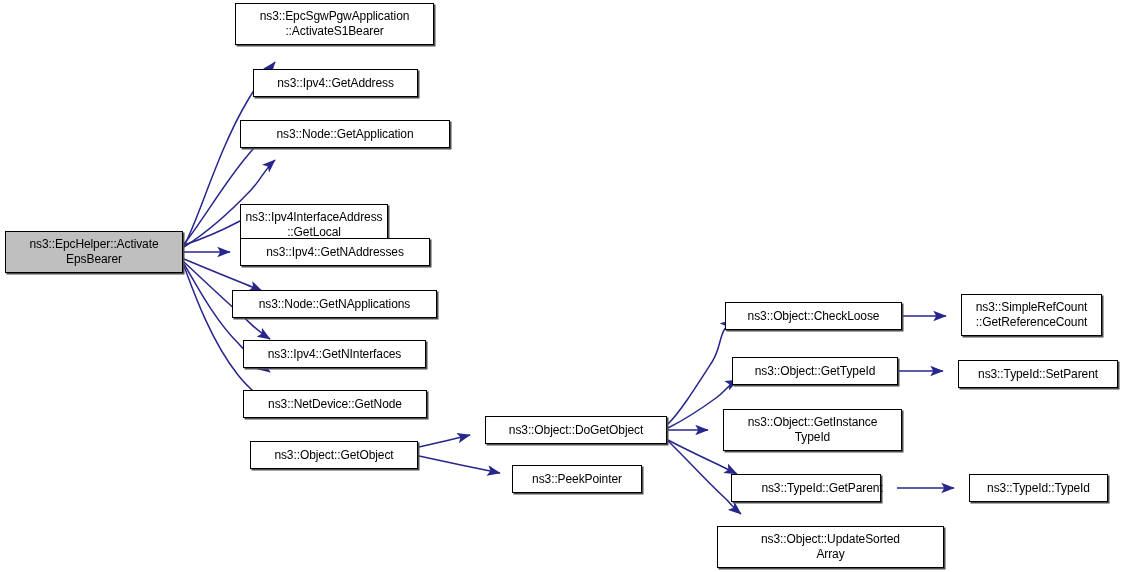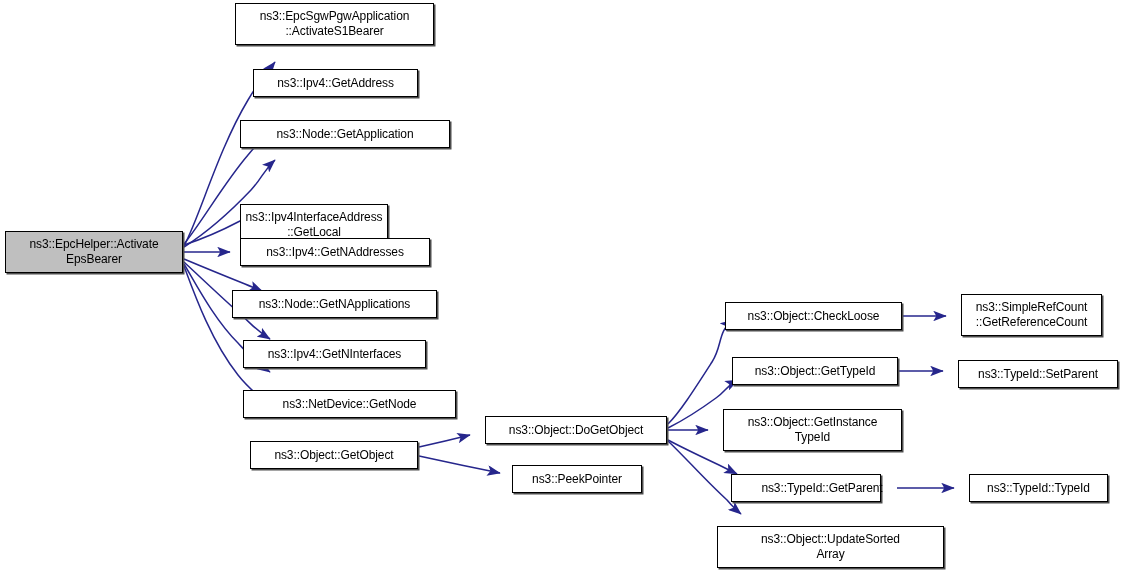--- a/index.html
+++ b/index.html
@@ -86,21 +86,21 @@
 EpsBearer</span></div>
       <div class="node" style="left: 235px; top: 3px; width: 199px; height: 42px;"><span>ns3::EpcSgwPgwApplication
 ::ActivateS1Bearer</span></div>
       <div class="node" style="left: 253px; top: 69px; width: 165px; height: 28px;"><span>ns3::Ipv4::GetAddress</span></div>
       <div class="node" style="left: 240px; top: 120px; width: 210px; height: 28px;"><span>ns3::Node::GetApplication</span></div>
       <div class="node" style="left: 240px; top: 172px; width: 148px; height: 42px; margin-top: 32px;"><span>ns3::Ipv4InterfaceAddress
 ::GetLocal</span></div>
       <div class="node" style="left: 240px; top: 238px; width: 190px; height: 28px;"><span>ns3::Ipv4::GetNAddresses</span></div>
       <div class="node" style="left: 232px; top: 290px; width: 205px; height: 28px;"><span>ns3::Node::GetNApplications</span></div>
       <div class="node" style="left: 243px; top: 340px; width: 183px; height: 28px;"><span>ns3::Ipv4::GetNInterfaces</span></div>
-      <div class="node" style="left: 243px; top: 390px; width: 213px; height: 28px;"><span>ns3::NetDevice::GetNode</span></div>
+      <div class="node" style="left: 243px; top: 390px; width: 184px; height: 28px;"><span>ns3::NetDevice::GetNode</span></div>
       <div class="node" style="left: 250px; top: 441px; width: 168px; height: 28px;"><span>ns3::Object::GetObject</span></div>
       <div class="node" style="left: 485px; top: 416px; width: 182px; height: 28px;"><span>ns3::Object::DoGetObject</span></div>
       <div class="node" style="left: 512px; top: 465px; width: 130px; height: 28px;"><span>ns3::PeekPointer</span></div>
       <div class="node" style="left: 725px; top: 302px; width: 177px; height: 28px;"><span>ns3::Object::CheckLoose</span></div>
       <div class="node" style="left: 732px; top: 357px; width: 166px; height: 28px;"><span>ns3::Object::GetTypeId</span></div>
       <div class="node" style="left: 723px; top: 409px; width: 179px; height: 42px;"><span>ns3::Object::GetInstance
 TypeId</span></div>
       <div class="node" style="left: 731px; top: 474px; width: 150px; height: 28px; padding-left: 32px;"><span>ns3::TypeId::GetParent</span></div>
       <div class="node" style="left: 717px; top: 526px; width: 227px; height: 42px;"><span>ns3::Object::UpdateSorted
 Array</span></div>

